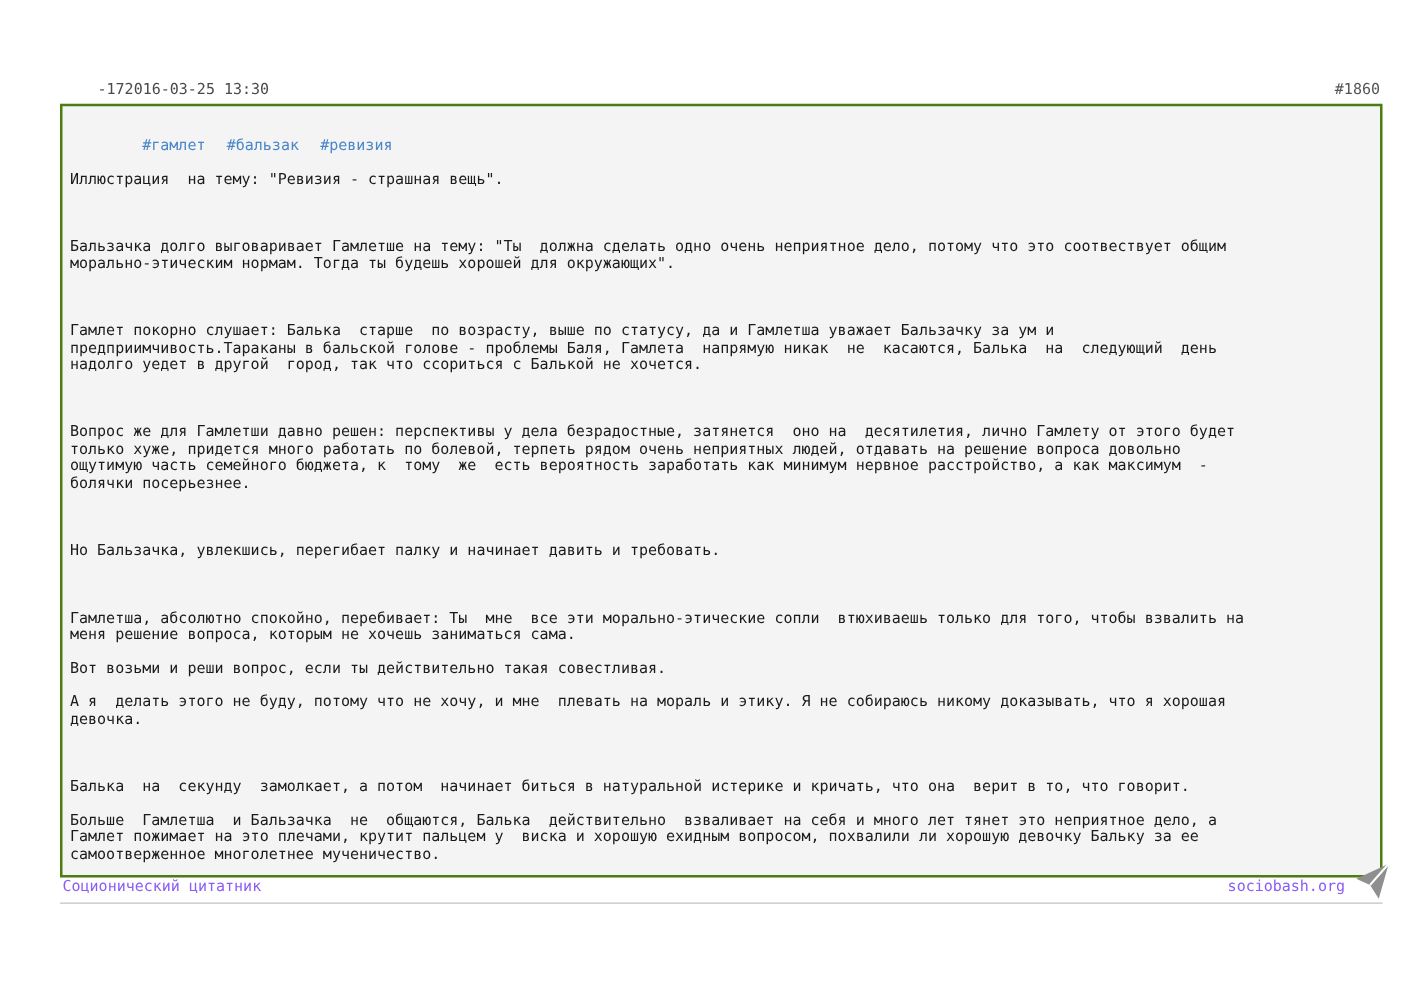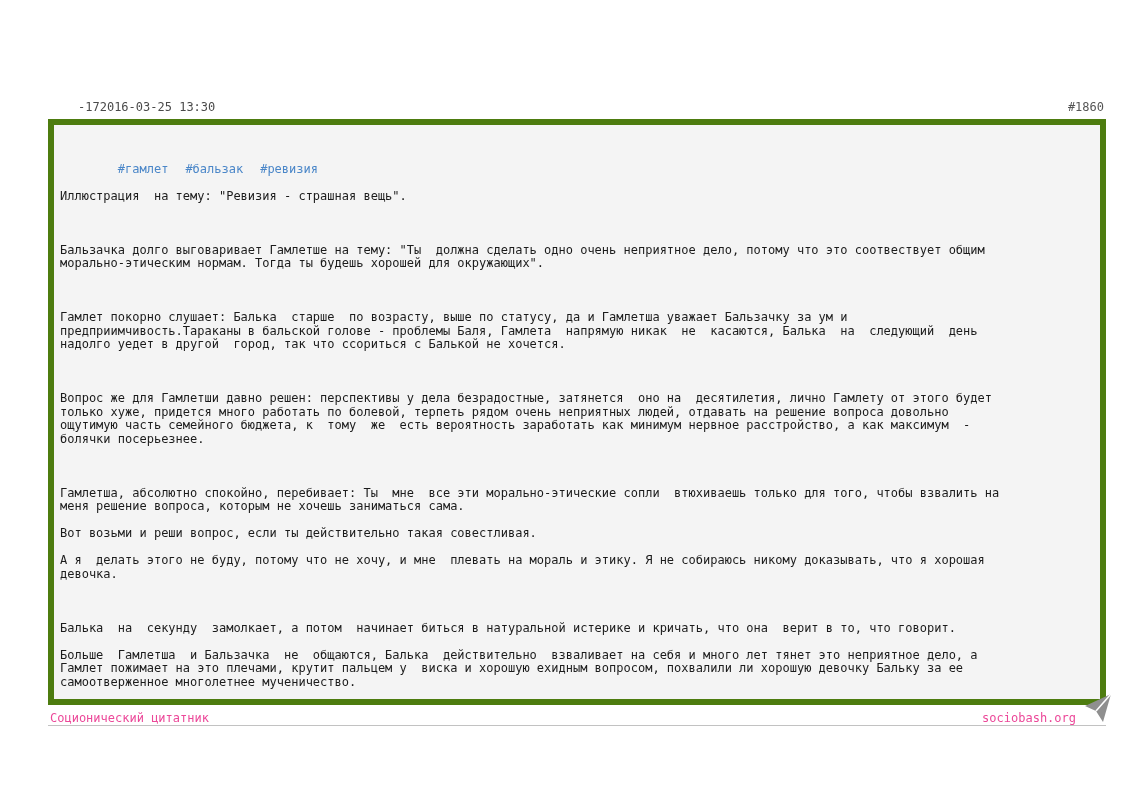--- a/index.html
+++ b/index.html
@@ -25,26 +25,26 @@
   
   .meta-row {
     display: flex;
     align-items: baseline;
     font-size: 12px;
     color: #4a4a4a;
     padding: 2px 2px 5px 30px;
   }
   .meta-rating { color: #4a4a4a; }
   .meta-date { }
-  .meta-number { margin-left: auto; color: #555555; margin-top: 36px; }
+  .meta-number { margin-left: auto; color: #555555; }
   
   .quote-box {
     background: #f4f4f4;
-    border: 6px solid #4d7c0f;
-    padding: 24px 6px 10px 6px;
+    border: 2px solid #4d7c0f;
+    padding: 11px 6px 10px 6px;
     font-size: 12px;
     line-height: 13.5px;
     color: #1b1b1b;
   }
   .tags-line { white-space: pre-wrap; }
   .tag-link {
     color: #4a86c8;
     text-decoration: none;
     margin-right: 17px;
     cursor: pointer;
@@ -52,26 +52,26 @@
   .quote-box p {
     margin: 0;
     white-space: pre-wrap;
   }
   .gap-large { margin-top: 40.5px !important; }
   .gap-small { margin-top: 13.5px !important; }
   
   .site-footer {
     position: relative;
     display: flex;
-    align-items: flex-end;
+    align-items: flex-start;
     justify-content: space-between;
     height: 21px;
     border-bottom: 1px solid #c2c2c2;
     font-size: 12px;
-    color: #ec4899;
+    color: #8b5cf6;
     padding: 0 2px;
     gap: 20px;
   }
   .site-domain { margin-right: 28px; }
   .plane-icon {
     position: absolute;
     right: -6px;
     top: -12px;
     width: 28px;
     height: 30px;
@@ -96,20 +96,21 @@
       <p>Иллюстрация  на тему: "Ревизия - страшная вещь".</p>
       <p class="gap-large">Бальзачка долго выговаривает Гамлетше на тему: "Ты  должна сделать одно очень неприятное дело, потому что это соотвествует общим
 морально-этическим нормам. Тогда ты будешь хорошей для окружающих".</p>
       <p class="gap-large">Гамлет покорно слушает: Балька  старше  по возрасту, выше по статусу, да и Гамлетша уважает Бальзачку за ум и
 предприимчивость.Тараканы в бальской голове - проблемы Баля, Гамлета  напрямую никак  не  касаются, Балька  на  следующий  день
 надолго уедет в другой  город, так что ссориться с Балькой не хочется.</p>
       <p class="gap-large">Вопрос же для Гамлетши давно решен: перспективы у дела безрадостные, затянется  оно на  десятилетия, лично Гамлету от этого будет
 только хуже, придется много работать по болевой, терпеть рядом очень неприятных людей, отдавать на решение вопроса довольно
 ощутимую часть семейного бюджета, к  тому  же  есть вероятность заработать как минимум нервное расстройство, а как максимум  -
 болячки посерьезнее.</p>
+      <p class="gap-large">Но Бальзачка, увлекшись, перегибает палку и начинает давить и требовать.</p>
       <p class="gap-large">Гамлетша, абсолютно спокойно, перебивает: Ты  мне  все эти морально-этические сопли  втюхиваешь только для того, чтобы взвалить на
 меня решение вопроса, которым не хочешь заниматься сама.</p>
       <p class="gap-small">Вот возьми и реши вопрос, если ты действительно такая совестливая.</p>
       <p class="gap-small">А я  делать этого не буду, потому что не хочу, и мне  плевать на мораль и этику. Я не собираюсь никому доказывать, что я хорошая
 девочка.</p>
       <p class="gap-large">Балька  на  секунду  замолкает, а потом  начинает биться в натуральной истерике и кричать, что она  верит в то, что говорит.</p>
       <p class="gap-small">Больше  Гамлетша  и Бальзачка  не  общаются, Балька  действительно  взваливает на себя и много лет тянет это неприятное дело, а
 Гамлет пожимает на это плечами, крутит пальцем у  виска и хорошую ехидным вопросом, похвалили ли хорошую девочку Бальку за ее
 самоотверженное многолетнее мученичество.</p>
     </div>

